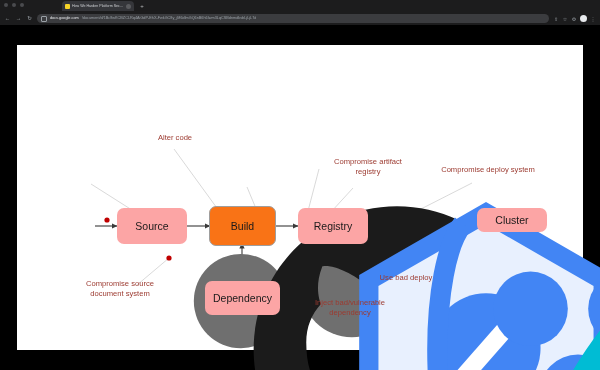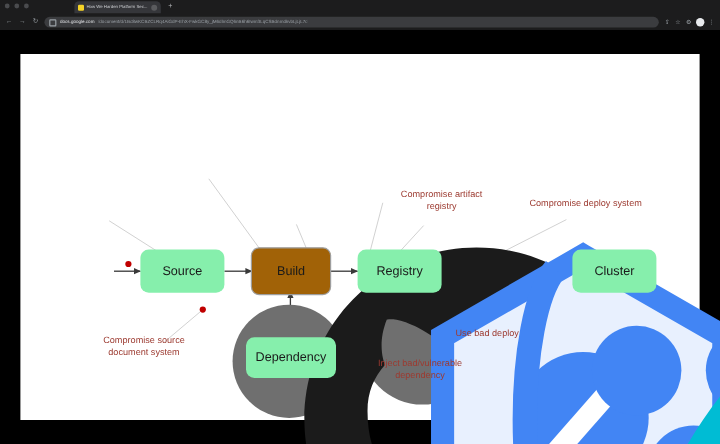--- a/index.html
+++ b/index.html
@@ -51,22 +51,22 @@
   }
   .canvas{position:absolute;inset:0;}
   .canvas svg{position:absolute;left:0;top:0;width:566px;height:305px;overflow:visible;}
 
   
   .node{
     position:absolute;display:flex;align-items:center;justify-content:center;
     font-size:10.5px;color:#1a1a1a;border-radius:7px;box-sizing:border-box;
     font-family:"Liberation Sans", sans-serif;
   }
-  .node.filled{background:#86efac;}
-  .node.outlined{background:#a16207;border:1px solid #9e9e9e;}
+  .node.filled{background:#fca5a5;}
+  .node.outlined{background:#f97316;border:1px solid #9e9e9e;}
 
   
   .lbl{
     position:absolute;color:#9c3a30;font-size:7.6px;line-height:9.6px;
     text-align:center;font-family:"Liberation Sans", sans-serif;white-space:pre-line;
   }
 
   
   .ico{position:absolute;}
 </style>
@@ -236,29 +236,30 @@
 
         <div class="node outlined" style="left:192px;top:161px;width:67px;height:40px;">
           <span>Build</span>
         </div>
 
         <div class="node filled" style="left:281px;top:163px;width:70px;height:36px;">
           <span>Registry</span>
         </div>
 
 
-        <div class="node filled" style="left:460px;top:163px;width:70px;height:36px;">
+        <div class="node filled" style="left:460px;top:163px;width:70px;height:24px;">
           <span>Cluster</span>
         </div>
 
         <div class="node filled" style="left:188px;top:236px;width:75px;height:34px;">
           <span>Dependency</span>
         </div>
 
 
+        <div class="lbl" style="left:110px;top:88px;width:96px;">Alter code</div>
 
 
 
         <div class="lbl" style="left:290px;top:112px;width:122px;">Compromise artifact
 registry</div>
 
         <div class="lbl" style="left:392px;top:110px;width:158px;margin-top:10px;">Compromise deploy system</div>
 
         <div class="lbl" style="left:38px;top:234px;width:130px;">Compromise source
 document system</div>

